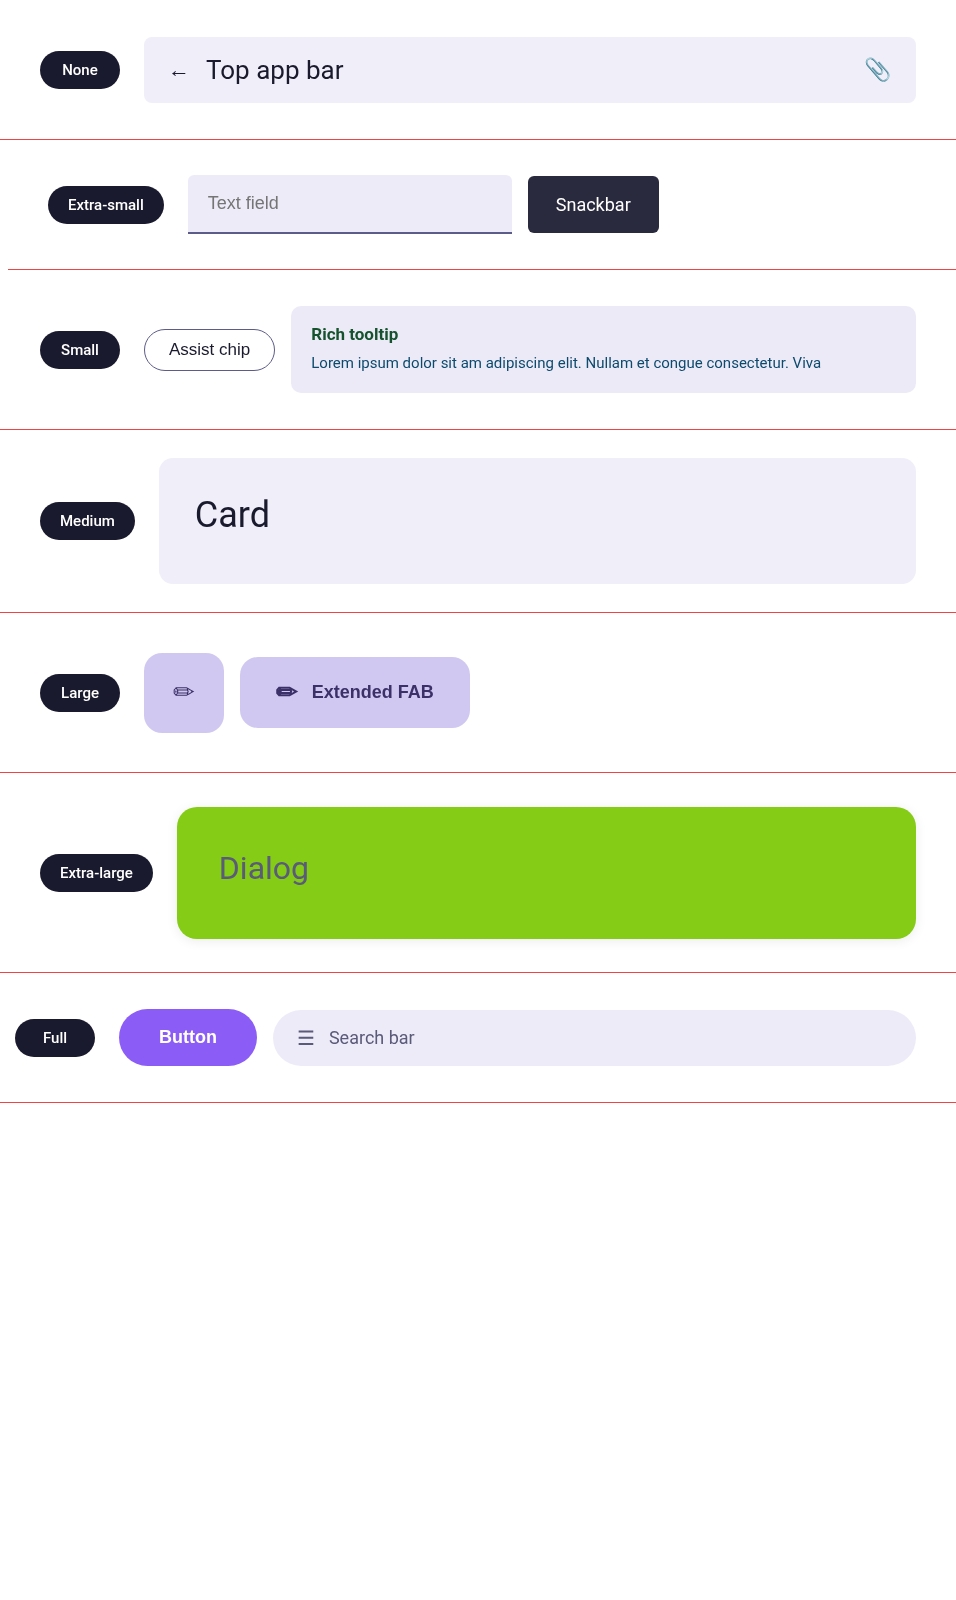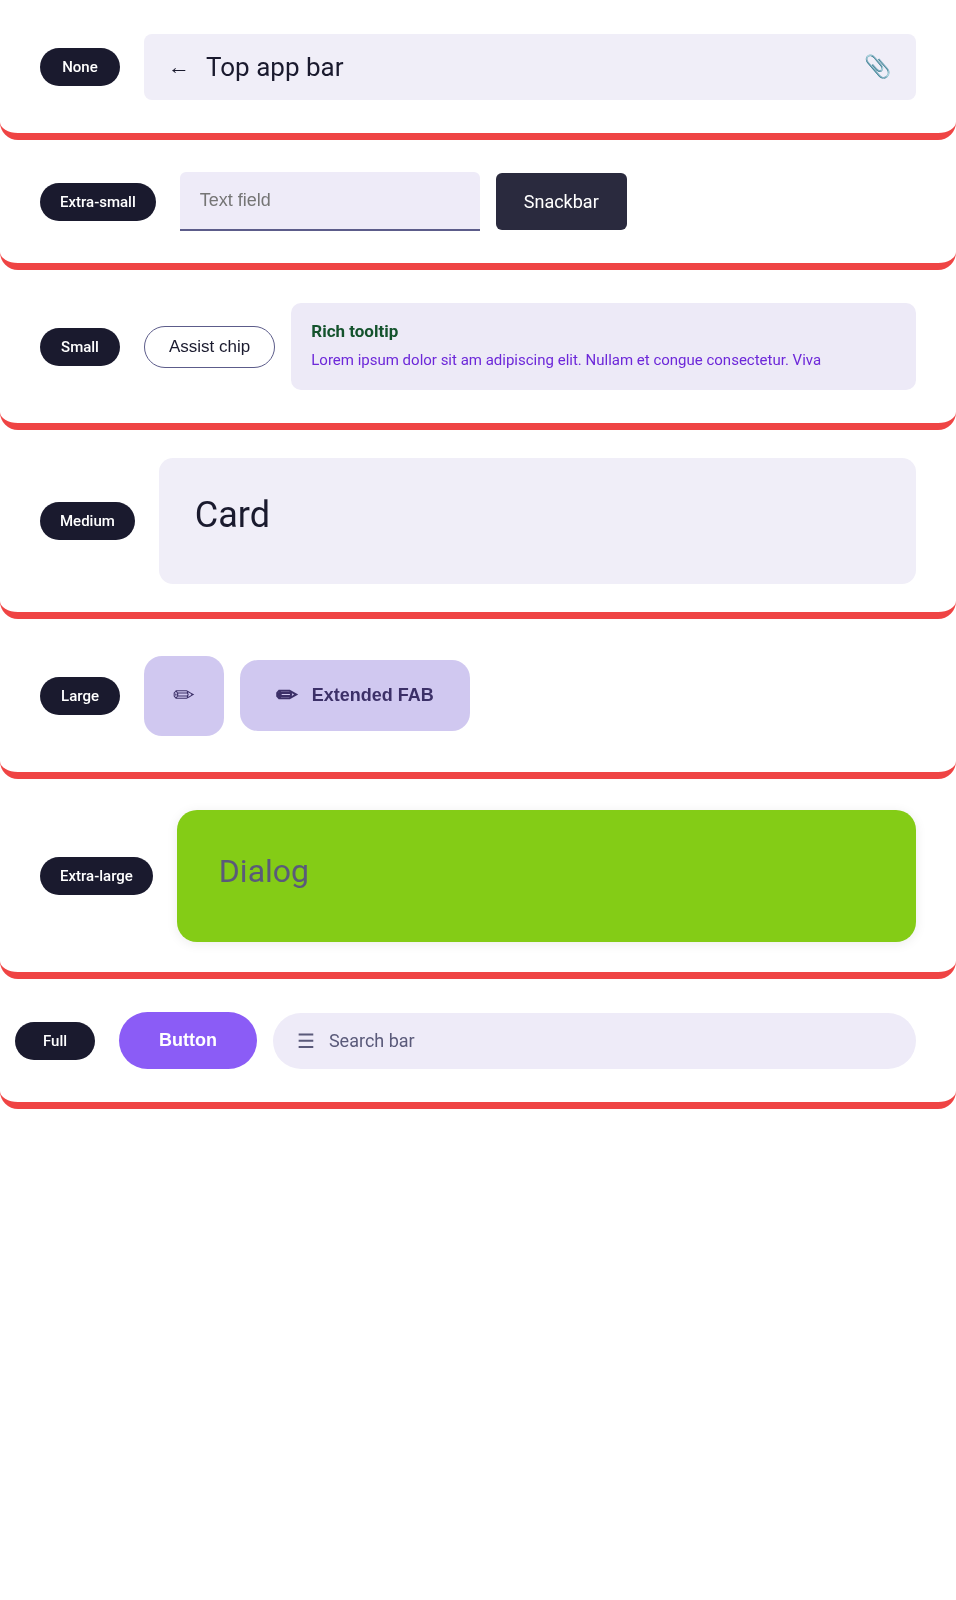--- a/index.html
+++ b/index.html
@@ -8,24 +8,23 @@
       min-height: 1600px;
       background: #ffffff;
       font-family: 'Roboto', Arial, sans-serif;
       overflow-x: hidden;
     }
 
     .row {
       display: flex;
       align-items: center;
       padding: 28px 40px;
-      border-bottom: 7px solid #ef4444;
+      border-bottom: 1px solid #ef4444;
       gap: 24px;
       min-height: 130px;
-      border-radius: 18px;
     }
 
     .badge {
       display: inline-flex;
       align-items: center;
       justify-content: center;
       background: #1a1a2e;
       color: #ffffff;
       border-radius: 50px;
       padding: 10px 20px;
@@ -73,21 +72,21 @@
 
     
     .text-field {
       background: #eeebf8;
       border: none;
       border-bottom: 2px solid #5c5c8a;
       border-radius: 6px 6px 0 0;
       padding: 18px 20px;
       font-size: 18px;
       color: #888;
-      width: 300px;
+      width: 324px;
       outline: none;
     }
     .snackbar {
       background: #2a2a3e;
       color: #ffffff;
       border-radius: 6px;
       padding: 18px 28px;
       font-size: 18px;
       white-space: nowrap;
     }
@@ -110,21 +109,21 @@
       overflow: hidden;
     }
     .rich-tooltip-title {
       font-size: 17px;
       font-weight: 700;
       color: #14532d;
       margin-bottom: 8px;
     }
     .rich-tooltip-body {
       font-size: 15px;
-      color: #6d28d9;
+      color: #0c4a6e;
       line-height: 1.5;
     }
 
     
     .card {
       background: #f0eef8;
       border-radius: 14px;
       flex: 1;
       padding: 36px 36px 48px;
     }
@@ -203,21 +202,21 @@
       color: #5a5a7a;
     }
     .search-bar-text {
       font-size: 18px;
       color: #5a5a7a;
       font-weight: 400;
     }
 
     
     .row-none { min-height: 140px; }
-    .row-extra-small { min-height: 130px; }
+    .row-extra-small { min-height: 130px; margin-left: 8px; }
     .row-small { min-height: 160px; }
     .row-medium { min-height: 180px; }
     .row-large { min-height: 160px; }
     .row-extra-large { min-height: 200px; }
     .row-full { min-height: 130px; padding-left: 15px; }
   </style>
 </head>
 <body>
 
 <div class="row row-none">

